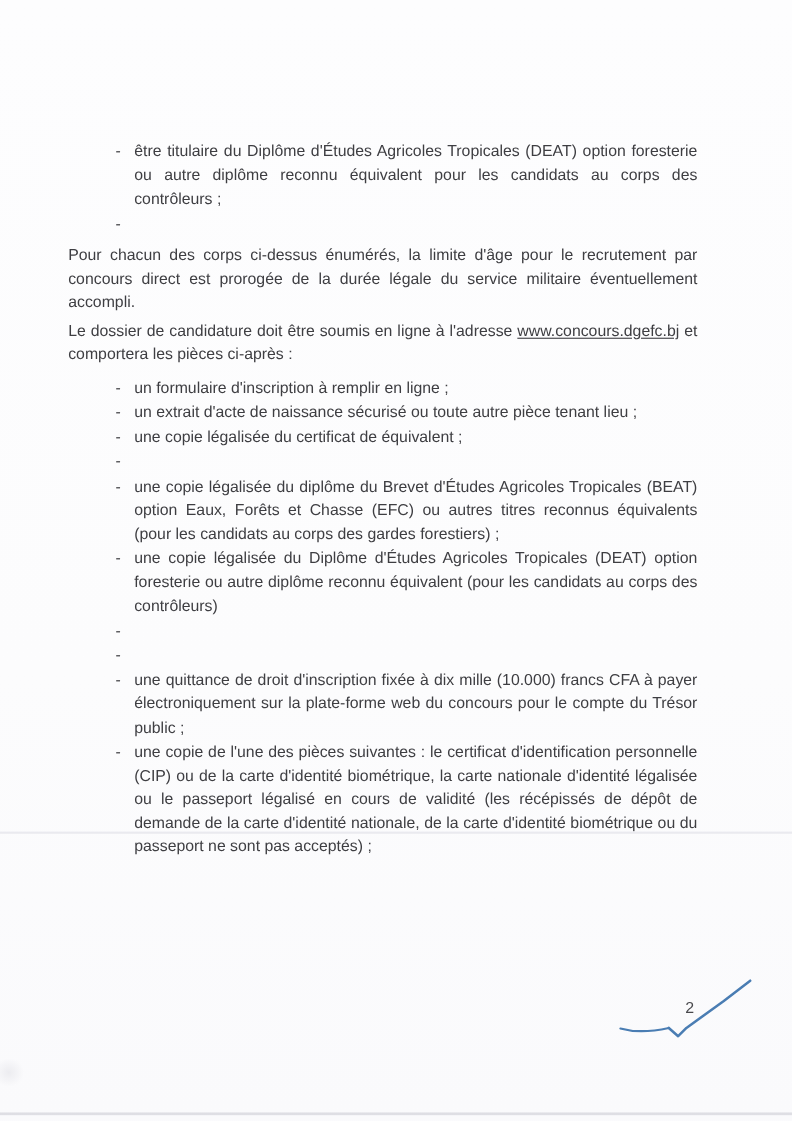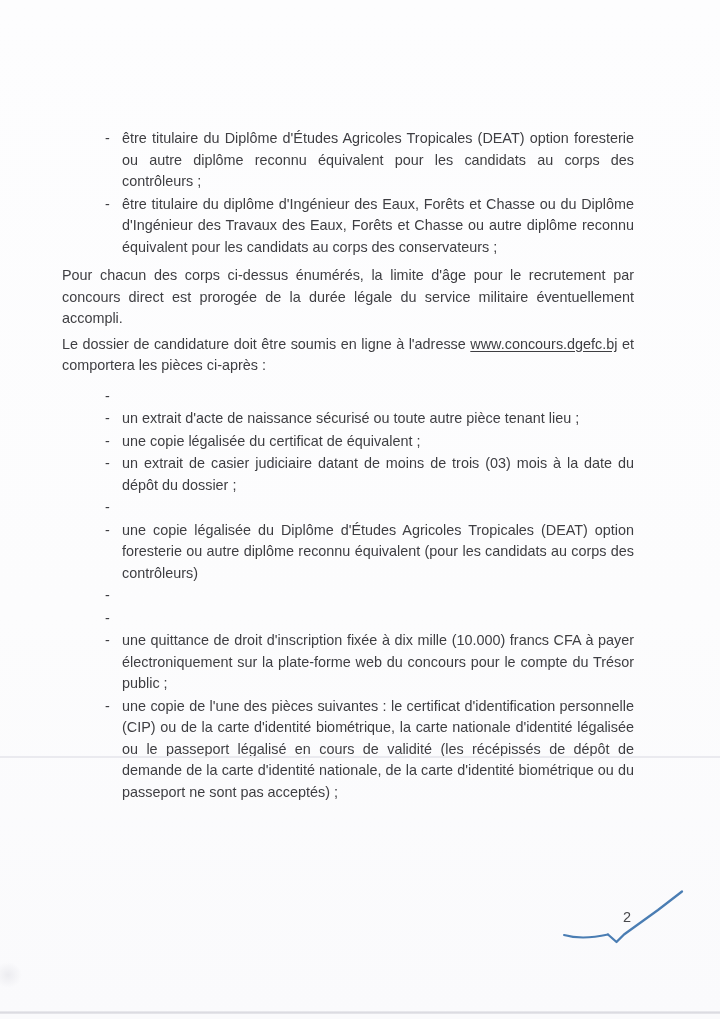--- a/index.html
+++ b/index.html
@@ -88,47 +88,47 @@
 
   <div class="content">
 
     <ul class="dash-list">
       <li>
         <span class="dash">-</span>
         <span class="li-text">être titulaire du Diplôme d'Études Agricoles Tropicales (DEAT) option foresterie ou autre diplôme reconnu équivalent pour les candidats au corps des contrôleurs ;</span>
       </li>
       <li>
         <span class="dash">-</span>
-        <span class="li-text">être titulaire du diplôme d'Ingénieur des Eaux, Forêts et Chasse ou du Diplôme d'Ingénieur des Travaux des Eaux, Forêts et Chasse ou autre diplôme reconnu équivalent pour les candidats au corps des conservateurs ;</span>
       </li>
     </ul>
 
     <p class="para">Pour chacun des corps ci-dessus énumérés, la limite d'âge pour le recrutement par concours direct est prorogée de la durée légale du service militaire éventuellement accompli.</p>
 
 
     <p class="intro"><span>Le dossier de candidature doit être soumis en ligne à l'adresse </span><span class="url-link">www.concours.dgefc.bj</span><span> et comportera les pièces ci-après :</span></p>
 
     <ul class="dash-list">
       <li>
         <span class="dash">-</span>
+        <span class="li-text">un formulaire d'inscription à remplir en ligne ;</span>
       </li>
       <li>
         <span class="dash">-</span>
         <span class="li-text">un extrait d'acte de naissance sécurisé ou toute autre pièce tenant lieu ;</span>
       </li>
       <li>
         <span class="dash">-</span>
         <span class="li-text">une copie légalisée du certificat de équivalent ;</span>
       </li>
       <li>
         <span class="dash">-</span>
-        <span class="li-text">un extrait de casier judiciaire datant de moins de trois (03) mois à la date du dépôt du dossier ;</span>
       </li>
       <li>
         <span class="dash">-</span>
+        <span class="li-text">une copie légalisée du diplôme du Brevet d'Études Agricoles Tropicales (BEAT) option Eaux, Forêts et Chasse (EFC) ou autres titres reconnus équivalents (pour les candidats au corps des gardes forestiers) ;</span>
       </li>
       <li>
         <span class="dash">-</span>
         <span class="li-text">une copie légalisée du Diplôme d'Études Agricoles Tropicales (DEAT) option foresterie ou autre diplôme reconnu équivalent (pour les candidats au corps des contrôleurs)</span>
       </li>
       <li>
         <span class="dash">-</span>
       </li>
       <li>
         <span class="dash">-</span>

